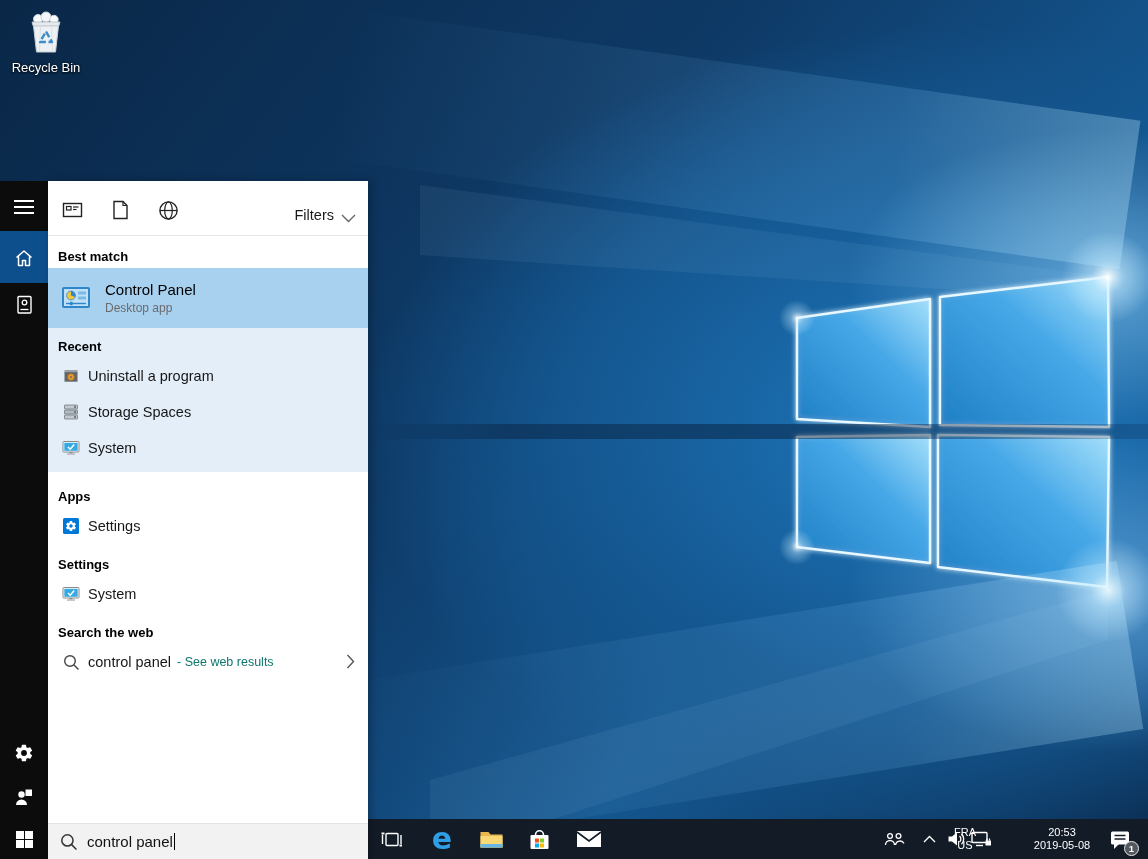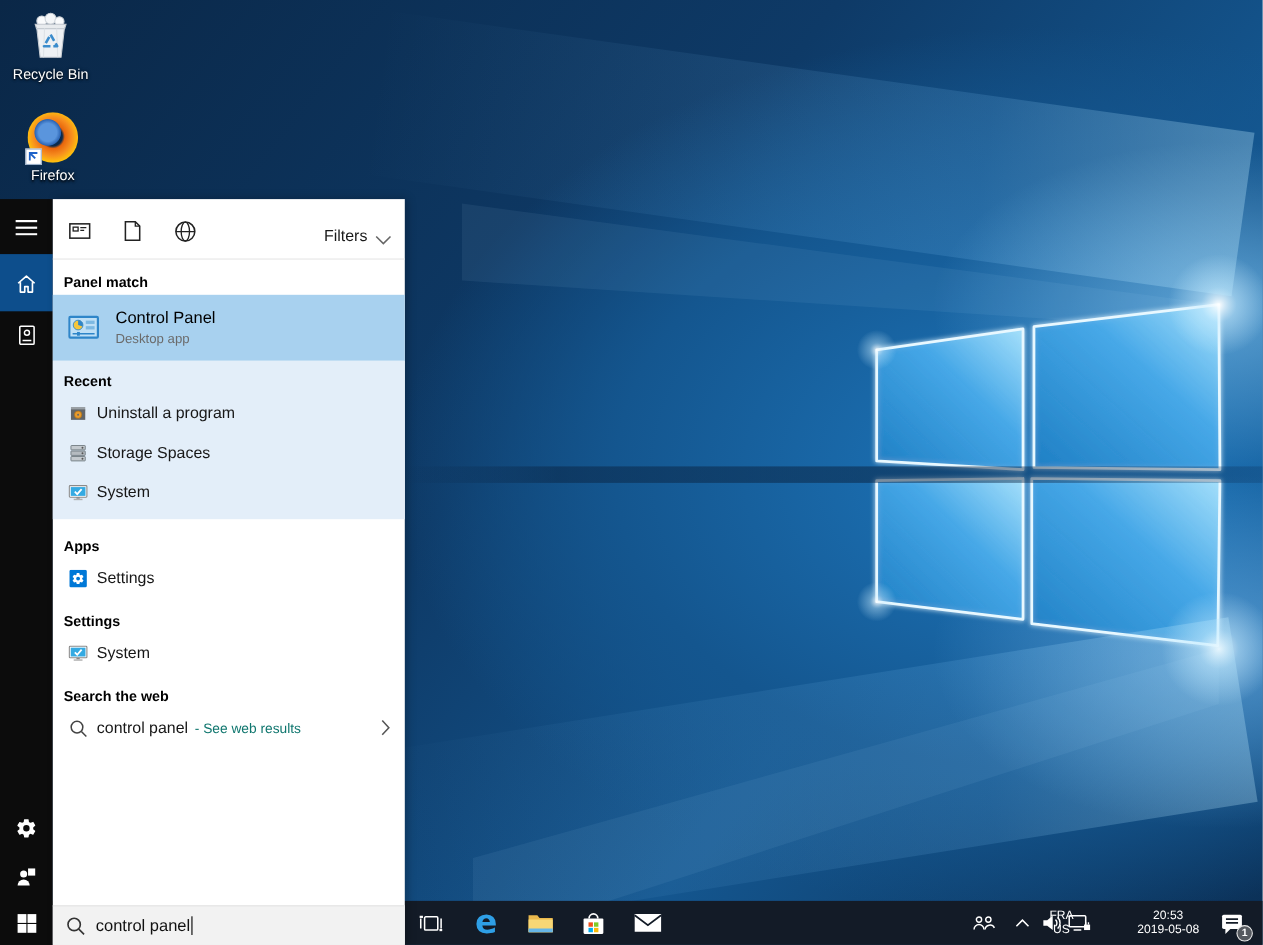--- a/index.html
+++ b/index.html
@@ -137,33 +137,20 @@
         <path d="M9,12 h28 l-1.2,4 h-25.6 z" fill="#e8ebee" stroke="#c2c8ce"></path>
         <polygon points="10.5,16 35.5,16 32.5,42 13.5,42" fill="#eef1f4" stroke="#c6ccd2"></polygon>
         <line x1="17.5" y1="16" x2="16.5" y2="42" stroke="#dde2e6"></line>
         <line x1="28.5" y1="16" x2="29.5" y2="42" stroke="#dde2e6"></line>
         <path d="M23,21.5 L29,32 L17,32 Z" fill="none" stroke="#3b8ccc" stroke-width="2.4" stroke-linejoin="round" stroke-dasharray="6.5 2.6"></path>
       </svg>
     </div>
     <div class="desk-label">Recycle Bin</div>
   </div>
 
-  <div class="desk-icon" style="left:10px; top:100px;">
-    <div class="glyph">
-      <div class="ff-wrap">
-        <div class="ff"></div>
-        <span class="shortcut">
-          <svg width="9" height="9" viewBox="0 0 9 9">
-              <path d="M1,8 V1 H8 M1,1 L6,6" stroke="#1e62c9" stroke-width="1.8" fill="none"></path>
-            </svg>
-        </span>
-      </div>
-    </div>
-    <div class="desk-label">Firefox</div>
-  </div>
 
   <div class="taskbar">
     <div class="tb-btn" style="left:374px; width:34px;">
       <svg width="23" height="19" viewBox="0 0 23 19">
         <rect x="6" y="3.5" width="12" height="12" rx="1" fill="none" stroke="#fff" stroke-width="1.4"></rect>
         <line x1="2.5" y1="5" x2="2.5" y2="14" stroke="#fff" stroke-width="1.4"></line>
         <rect x="1.5" y="2.5" width="3" height="2" fill="#fff"></rect>
         <line x1="21" y1="5" x2="21" y2="14" stroke="#fff" stroke-width="1.4"></line>
         <rect x="19.5" y="14.5" width="2.5" height="2" fill="#fff"></rect>
       </svg>
@@ -314,21 +301,21 @@
         </svg>
       </div>
       <div class="filters">
         <span class="filters-label">Filters</span>
         <svg width="15" height="9" viewBox="0 0 15 9">
           <polyline points="1,1 7.5,7.5 14,1" fill="none" stroke="#666" stroke-width="1.4"></polyline>
         </svg>
       </div>
     </div>
 
-    <div class="sec-label lbl-bm">Panel match</div>
+    <div class="sec-label lbl-bm">Best match</div>
 
     <div class="best-row">
       <svg width="28" height="24" viewBox="0 0 28 24">
         <rect x="1" y="2" width="26" height="19" rx="1" fill="#bfe0f6" stroke="#2f86c9" stroke-width="2"></rect>
         <circle cx="9" cy="9.5" r="4.4" fill="#f5c63c" stroke="#2f86c9" stroke-width="0.8"></circle>
         <path d="M9,9.5 L9,5.1 A4.4,4.4 0 0 1 13.2,10.9 Z" fill="#2f86c9"></path>
         <rect x="16" y="5.5" width="8" height="3" fill="#7db9e2"></rect>
         <rect x="16" y="10.5" width="8" height="3" fill="#7db9e2"></rect>
         <line x1="4" y1="17.5" x2="24" y2="17.5" stroke="#2f86c9" stroke-width="1.4"></line>
         <rect x="8" y="15.8" width="2.6" height="3.4" fill="#2f86c9"></rect>

